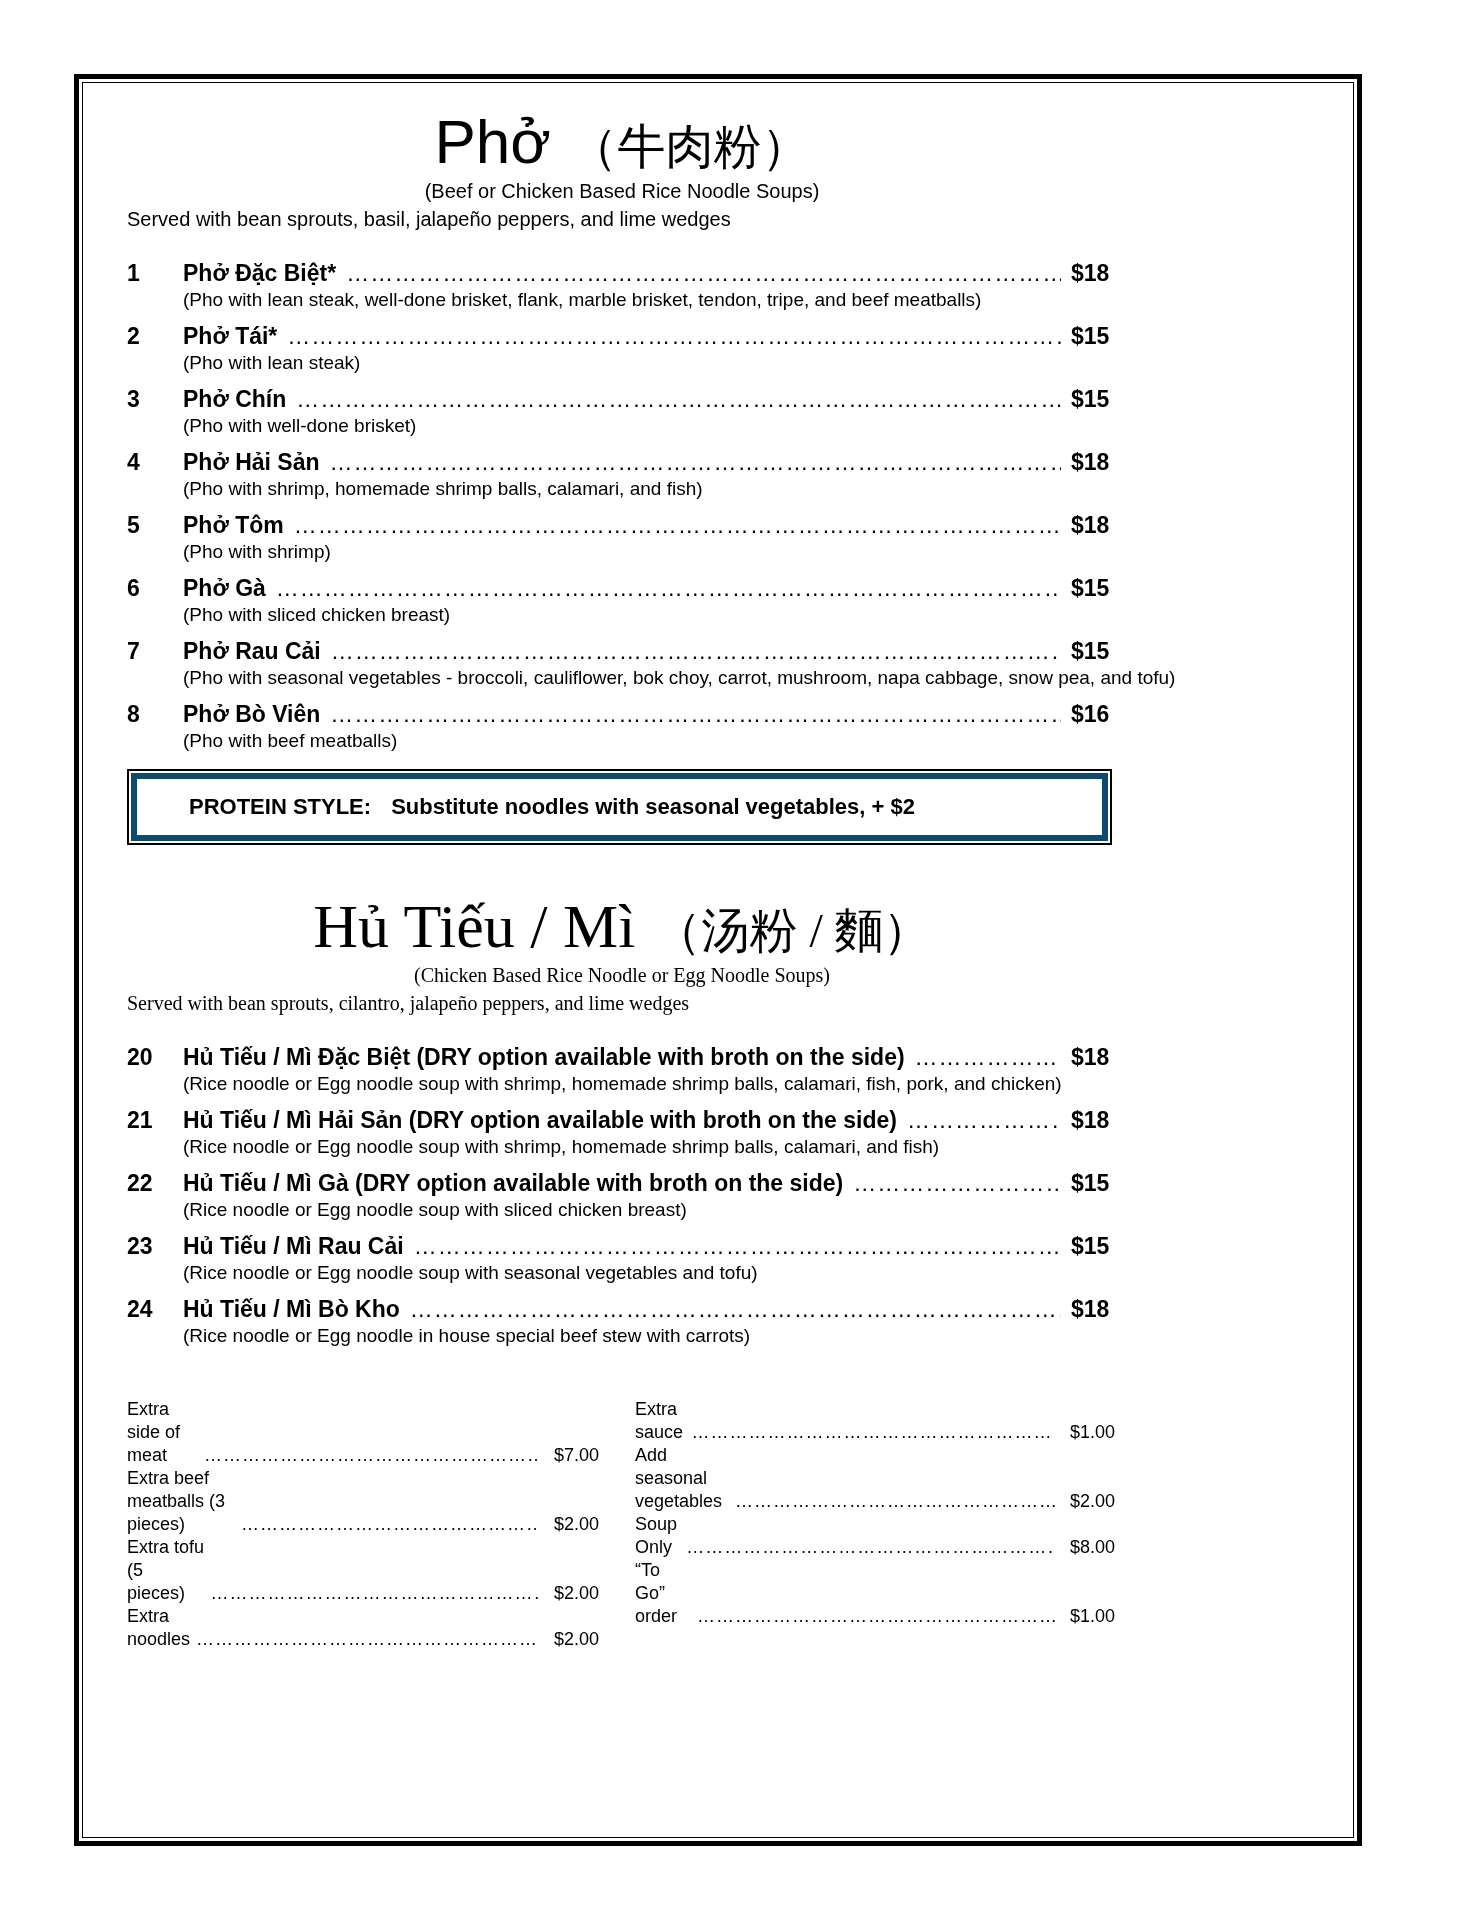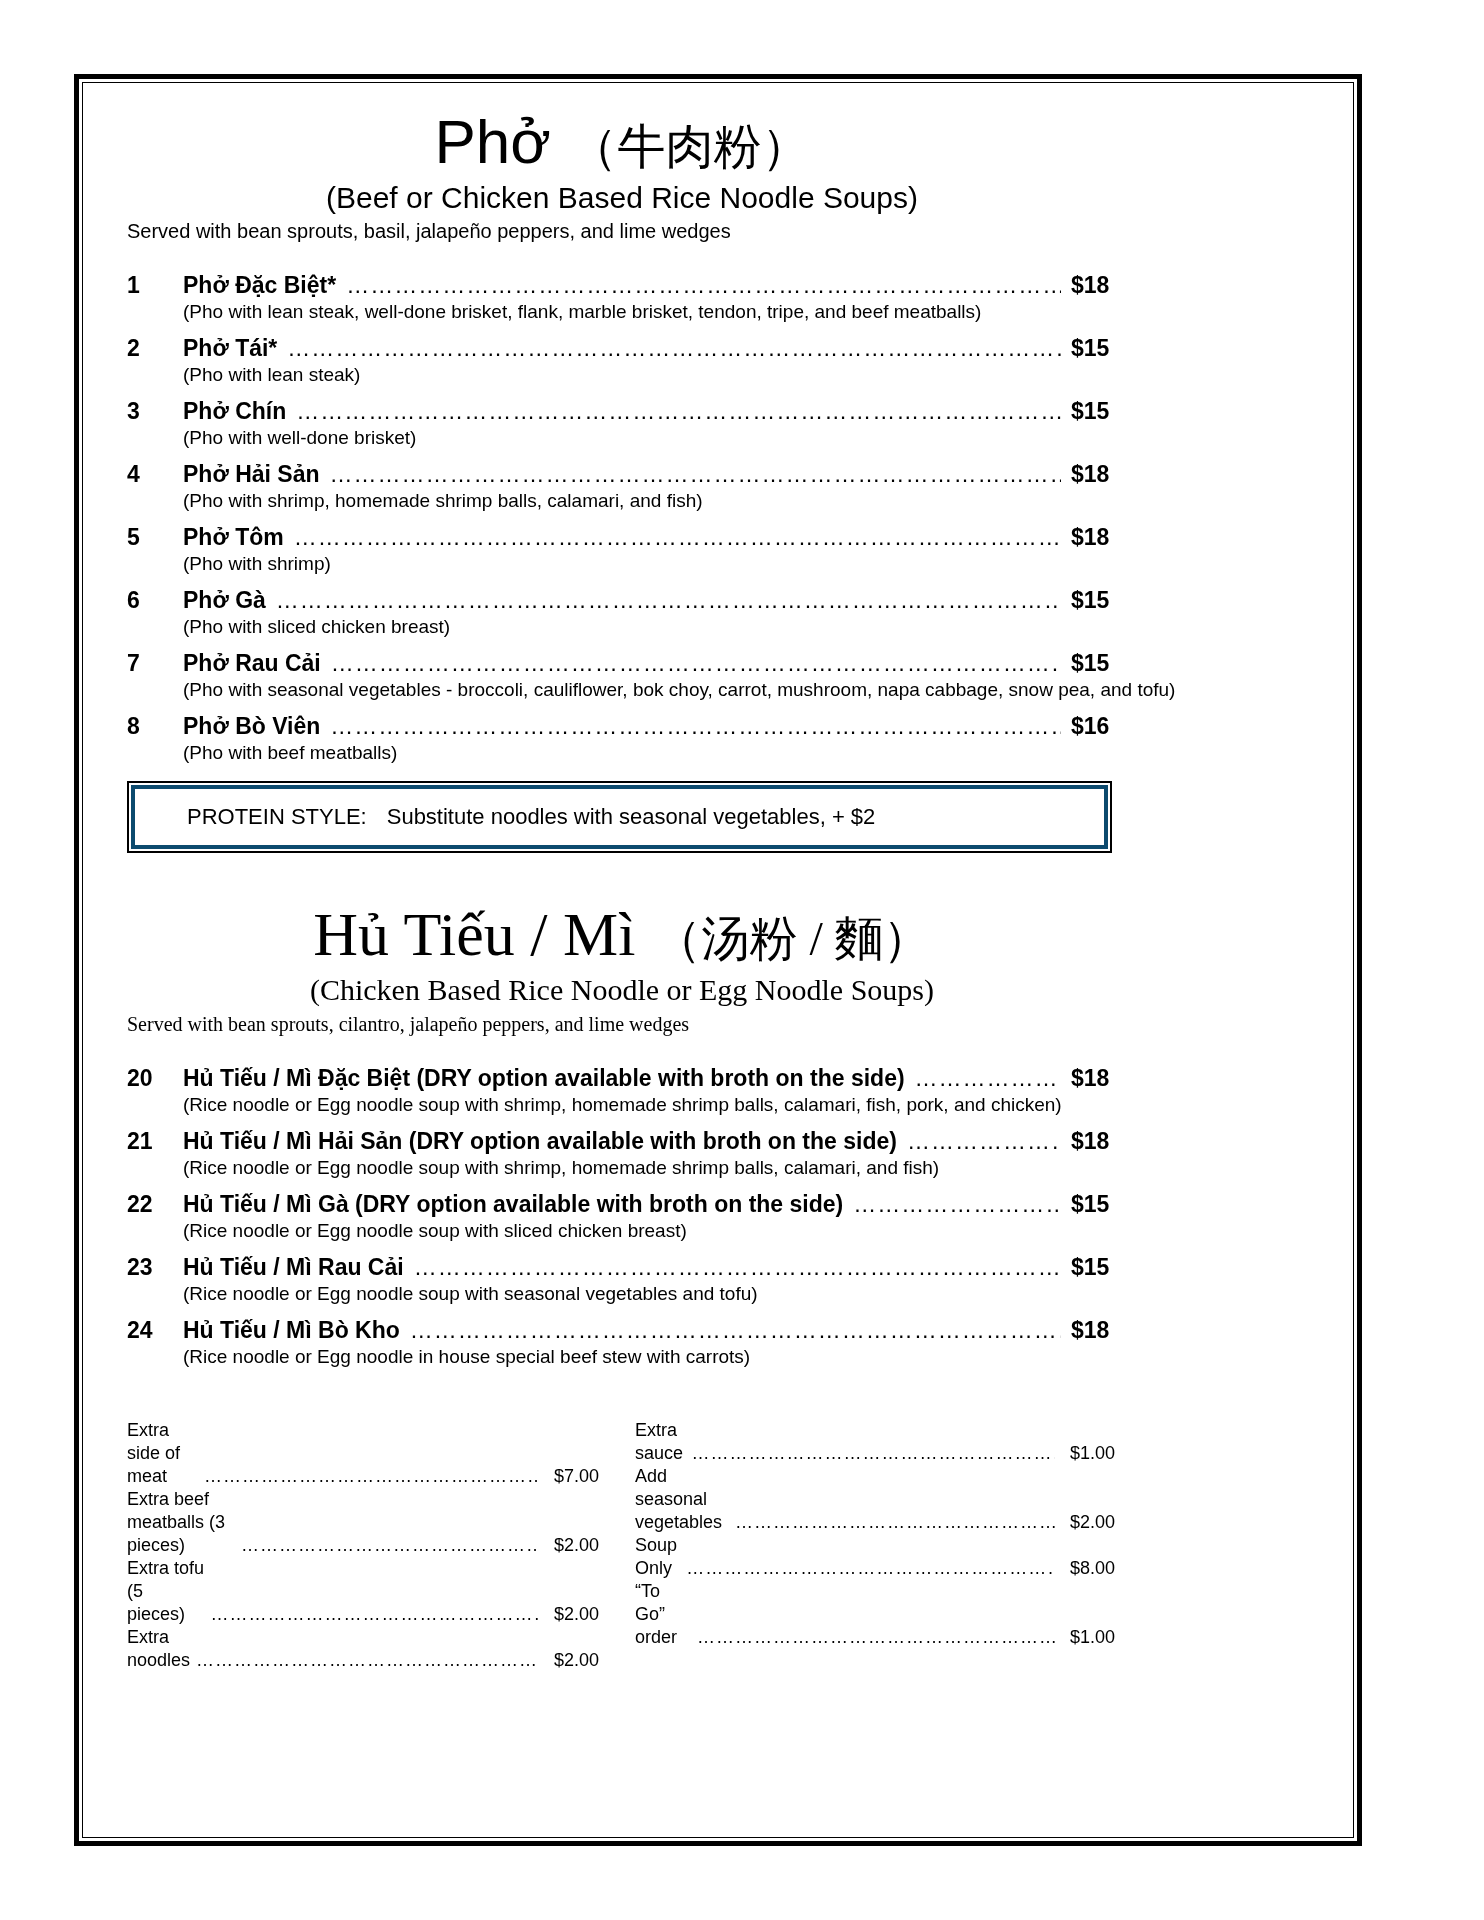--- a/index.html
+++ b/index.html
@@ -20,21 +20,21 @@
     width: 100%; height: 100%;
     border: 1px solid #000;
     padding: 26px 0 0 44px;
     overflow: hidden;
   }
   .content { width: 990px; }
 
   .title-line { text-align: center; line-height: 1.08; }
   .title-viet { font-size: 62px; }
   .title-cn { font-size: 48px; margin-left: 14px; }
-  .subtitle { text-align: center; font-size: 30px; line-height: 1.25; margin-top: 3px; }
+  .subtitle { text-align: center; font-size: 20px; line-height: 1.25; margin-top: 3px; }
   .note { text-align: left; font-size: 20px; line-height: 1.3; margin-top: 2px; }
 
   .items { margin-top: 26px; }
   .item { margin-bottom: 9px; }
   .irow { display: flex; align-items: baseline; font-weight: bold; font-size: 23px; line-height: 30px; }
   .num { flex: none; width: 56px; }
   .iname { white-space: nowrap; }
   .dots, .xdots {
     flex: 1 1 auto; min-width: 0;
     overflow: hidden; white-space: nowrap;
@@ -42,21 +42,21 @@
     font-weight: normal;
   }
   .dots::after {
     content: "……………………………………………………………………………………………………………………………………………………………………";
     letter-spacing: 1px;
   }
   .price { flex: none; min-width: 46px; text-align: left; }
   .idesc { margin-left: 56px; font-size: 19px; line-height: 24px; white-space: nowrap; }
 
   .protein-box { margin-top: 16px; width: 985px; border: 2px solid #000; padding: 2px; }
-  .protein-box-inner { border: 4px solid #0c4a6e; padding: 15px 4px 15px 52px; font-size: 22px; font-weight: normal; }
+  .protein-box-inner { border: 6px solid #0c4a6e; padding: 15px 4px 15px 52px; font-size: 22px; font-weight: bold; }
   .pb-label { margin-right: 20px; }
 
   .section-hutieu { margin-top: 48px; font-family: Liberation Serif, serif; }
   .title-viet-2 { font-size: 62px; }
   .title-cn-2 { font-size: 48px; margin-left: 14px; }
 
   .extras { display: flex; margin-top: 50px; width: 990px; }
   .extras-col { width: 472px; }
   .extras-col + .extras-col { margin-left: 36px; width: 480px; }
   .xrow { display: flex; align-items: flex-end; font-size: 18px; line-height: 23px; }

